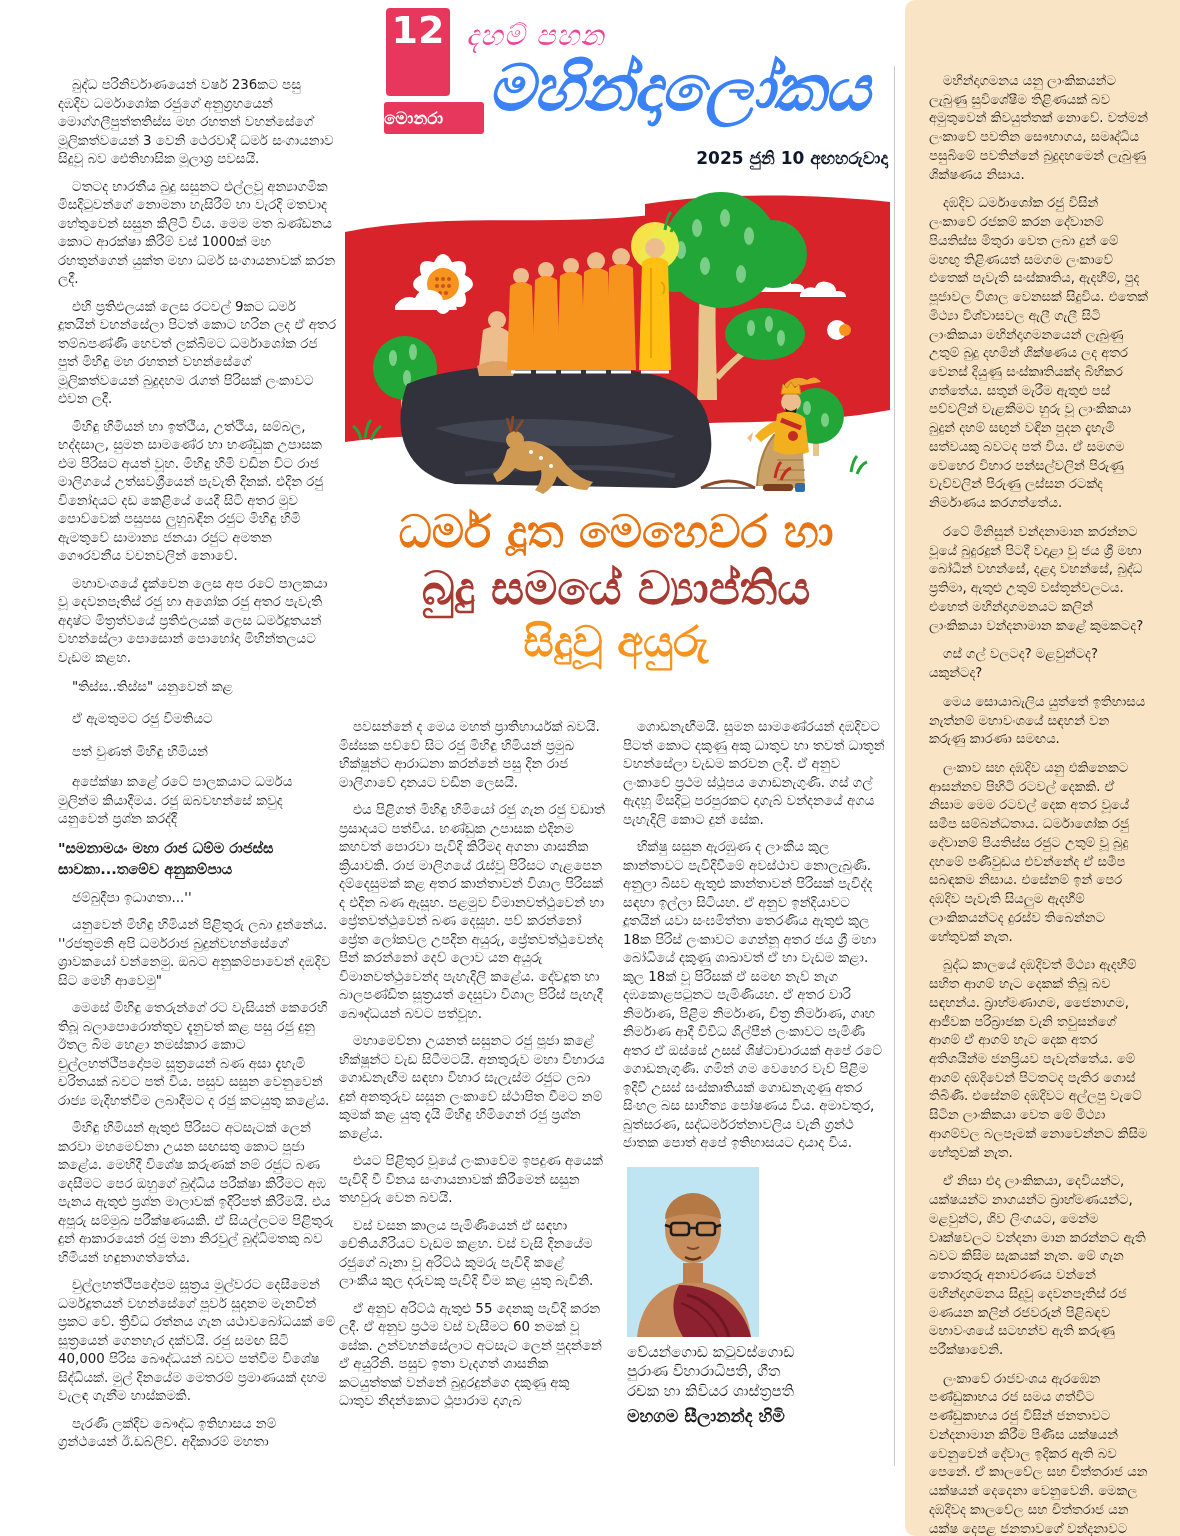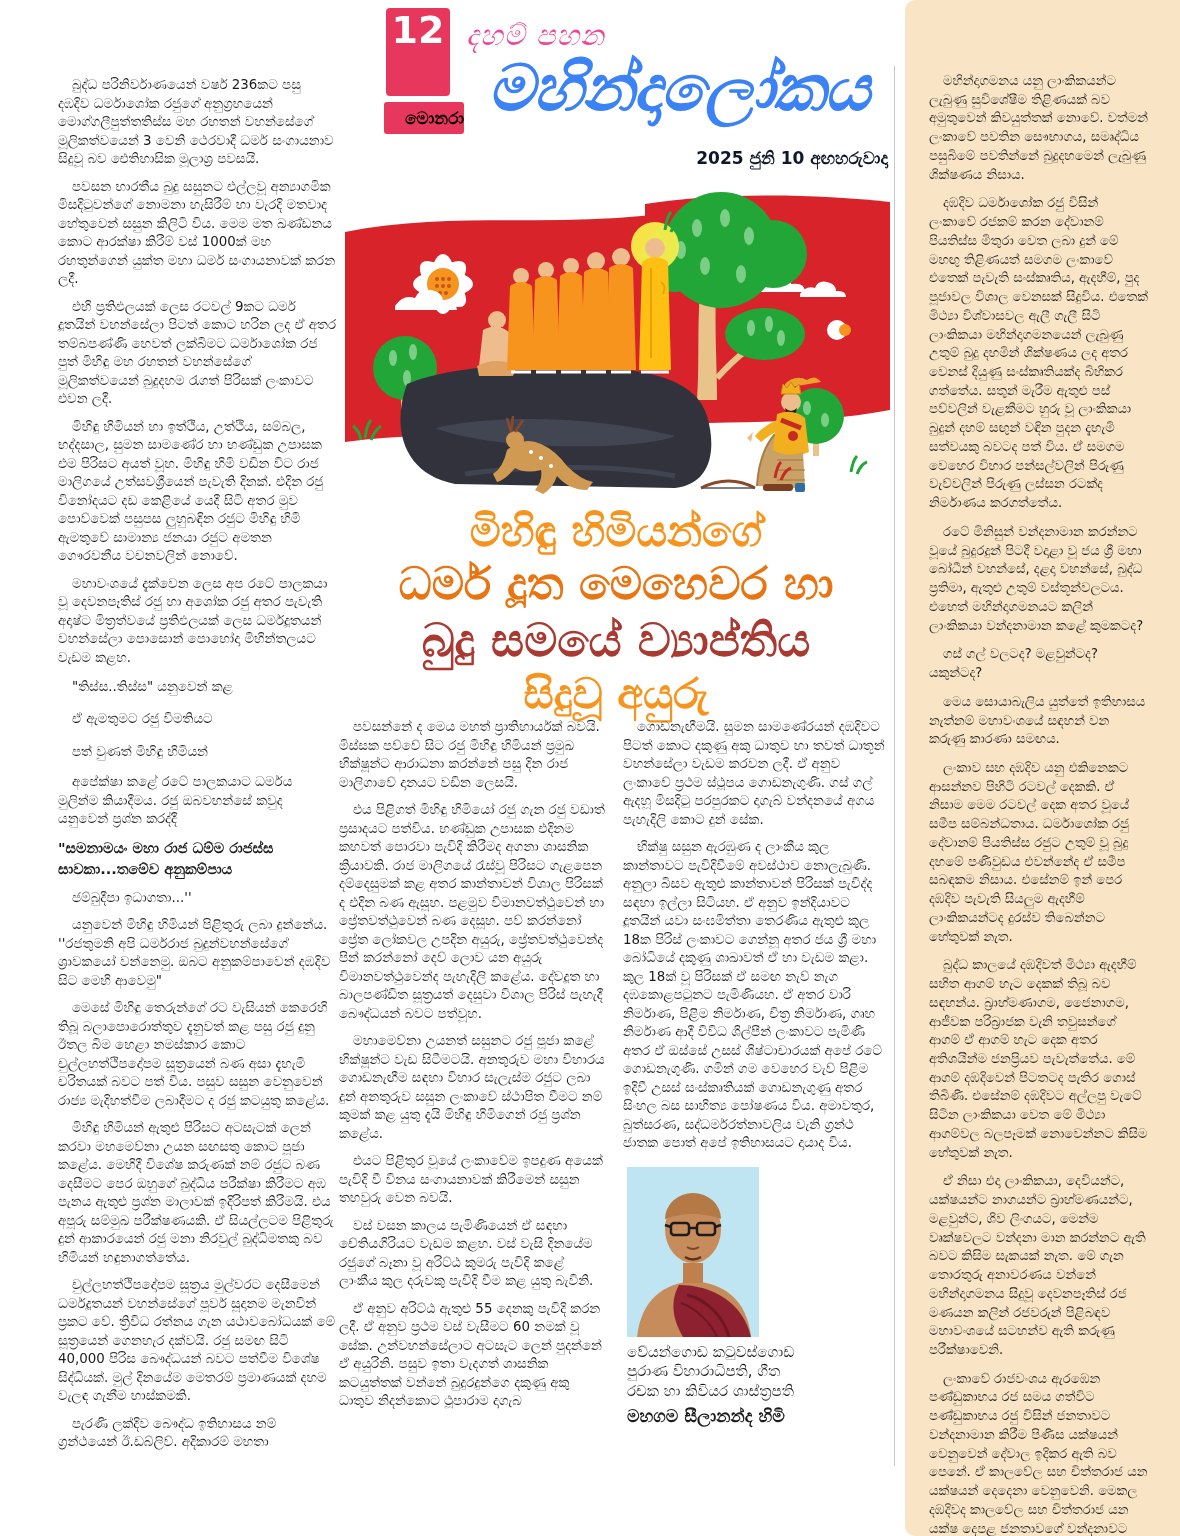--- a/index.html
+++ b/index.html
@@ -11,23 +11,23 @@
            background:#f9e5c6;border-radius:10px 0 0 10px;box-sizing:border-box;
            padding:72px 32px 20px 24px;}
   .sidebar p{font-size:13.2px;line-height:1.42;margin:0 0 10px;text-indent:14px;text-align:left;}
 
   .vrule{position:absolute;left:894px;top:66px;width:1px;height:1400px;background:#c9c9c9;}
 
   
   .badge{position:absolute;left:386px;top:8px;width:64px;height:88px;background:#e8375c;
          border-radius:4px;color:#fff;font-size:38px;font-weight:bold;display:flex;
          align-items:flex-start;justify-content:center;box-sizing:border-box;}
-  .logo-box{position:absolute;left:384px;top:102px;width:80px;height:32px;background:#e8375c;
-            border-radius:3px;color:#000000;font-size:17px;font-weight:bold;display:flex;
-            align-items:center;justify-content:flex-end;}
+  .logo-box{position:absolute;left:384px;top:102px;width:100px;height:32px;background:#e8375c;
+            border-radius:3px;color:#ffffff;font-size:17px;font-weight:bold;display:flex;
+            align-items:center;justify-content:flex-start;}
   .section-label{position:absolute;left:466px;top:18px;font-size:29px;color:#ec4899;
                  font-style:italic;letter-spacing:1px;}
   .masthead-title{position:absolute;left:452px;top:56px;width:440px;font-size:64px;line-height:1.0;
                   color:#3b82f6;font-weight:bold;font-style:italic;letter-spacing:-1px;margin-left:36px;}
   .dateline{position:absolute;left:590px;top:148px;width:298px;text-align:right;
             font-size:17px;font-weight:bold;color:#0f172a;}
 
   
   .feature{position:absolute;left:345px;top:188px;width:545px;height:312px;}
 
@@ -261,29 +261,28 @@
       <g stroke-width="3" fill="none">
         <path d="M20,250 q2,-14 6,-18 M26,252 q4,-10 10,-14 M16,252 q-2,-10 -8,-14" stroke="#23a638"></path>
         <path d="M320,42 q2,-14 6,-18 M326,44 q4,-10 10,-14" stroke="#23a638"></path>
         <path d="M430,290 q2,-12 6,-16 M436,292 q4,-10 10,-12" stroke="#c42b23"></path>
         <path d="M506,284 q2,-12 6,-16 M512,286 q4,-10 10,-12" stroke="#23a638"></path>
       </g>
     </svg>
   </div>
 
   <div class="headline">
-    <div class="hl1">මිහිඳු හිමියන්ගේ</div>
     <div class="hl2">ධර්ම දූත මෙහෙවර හා</div>
     <div class="hl3">බුදු සමයේ ව්‍යාප්තිය</div>
     <div class="hl4">සිදුවූ අයුරු</div>
   </div>
 
   <div class="col col1">
     <p>බුද්ධ පරිනිර්වාණයෙන් වර්ෂ 236කට පසු දඹදිව ධර්මාශෝක රජුගේ අනුග්‍රහයෙන් මොග්ගලීපුත්තතිස්ස මහ රහතන් වහන්සේගේ මූලිකත්වයෙන් 3 වෙනි ථෙරවාදී ධර්ම සංගායනාව සිදුවූ බව ඓතිහාසික මූලාශ්‍ර පවසයි.</p>
-    <p>පවසන භාරතීය බුදු සසුනට එල්ලවූ අන්‍යාගමික මිසදිටුවන්ගේ නොමනා හැසිරීම් හා වැරදි මතවාද හේතුවෙන් සසුන කිලිටි විය. මෙම මත ඛණ්ඩනය කොට ආරක්ෂා කිරීම් වස් 1000ක් මහ රහතුන්ගෙන් යුක්ත මහා ධර්ම සංගායනාවක් කරන ලදී.</p>
+    <p>ටතටද භාරතීය බුදු සසුනට එල්ලවූ අන්‍යාගමික මිසදිටුවන්ගේ නොමනා හැසිරීම් හා වැරදි මතවාද හේතුවෙන් සසුන කිලිටි විය. මෙම මත ඛණ්ඩනය කොට ආරක්ෂා කිරීම් වස් 1000ක් මහ රහතුන්ගෙන් යුක්ත මහා ධර්ම සංගායනාවක් කරන ලදී.</p>
     <p>එහි ප්‍රතිඵලයක් ලෙස රටවල් 9කට ධර්ම දූතයින් වහන්සේලා පිටත් කොට හරින ලද ඒ අතර තම්බපණ්ණි හෙවත් ලක්බිමට ධර්මාශෝක රජ පුත් මිහිඳු මහ රහතන් වහන්සේගේ මූලිකත්වයෙන් බුදුදහම රැගත් පිරිසක් ලංකාවට එවන ලදී.</p>
     <p>මිහිඳු හිමියන් හා ඉත්ථිය, උත්ථිය, සම්බල, භද්දසාල, සුමන සාමණේර හා භණ්ඩුක උපාසක එම පිරිසට අයත් වූහ. මිහිඳු හිමි වඩින විට රාජ මාලිගයේ උත්සවශ්‍රීයෙන් පැවැති දිනක්. එදින රජු විනෝදයට දඩ කෙළියේ යෙදී සිටි අතර මුව පොව්වෙක් පසුපස ලුහුබඳින රජුට මිහිඳු හිමි ඇමතුවේ සාමාන්‍ය ජනයා රජුට අමතන ගෞරවනීය වචනවලින් නොවේ.</p>
     <p>මහාවංශයේ දැක්වෙන ලෙස අප රටේ පාලකයා වූ දෙවනපෑතිස් රජු හා අශෝක රජු අතර පැවැති අදෘෂ්ට මිත්‍රත්වයේ ප්‍රතිඵලයක් ලෙස ධර්මදූතයන් වහන්සේලා පොසොන් පොහෝදා මිහින්තලයට වැඩම කළහ.</p>
     <p class="quote">"තිස්ස..තිස්ස" යනුවෙන් කළ</p>
     <p class="quote">ඒ ඇමතුමට රජු විමතියට</p>
     <p class="quote">පත් වුණත් මිහිඳු හිමියන්</p>
     <p>අපේක්ෂා කළේ රටේ පාලකයාට ධර්මය මුලින්ම කියාදීමය. රජු ඔබවහන්සේ කවුද යනුවෙන් ප්‍රශ්න කරද්දී</p>
     <p class="boldq">"සමනාමයං මහා රාජ ධම්ම රාජස්ස සාවකා...තමේව අනුකම්පාය</p>
     <p>ජම්බුදීපා ඉධාගතා...''</p>
     <p>යනුවෙන් මිහිඳු හිමියන් පිළිතුරු ලබා දුන්නේය. ''රජතුමනි අපි ධර්මරාජ බුදුන්වහන්සේගේ ශ්‍රාවකයෝ වන්නෙමු. ඔබට අනුකම්පාවෙන් දඹදිව සිට මෙහි ආවෙමු"</p>

